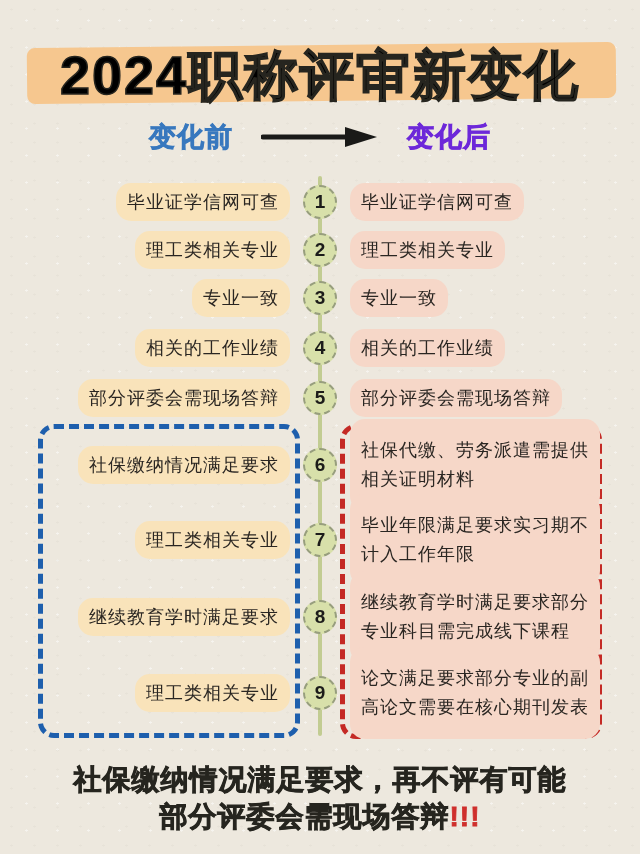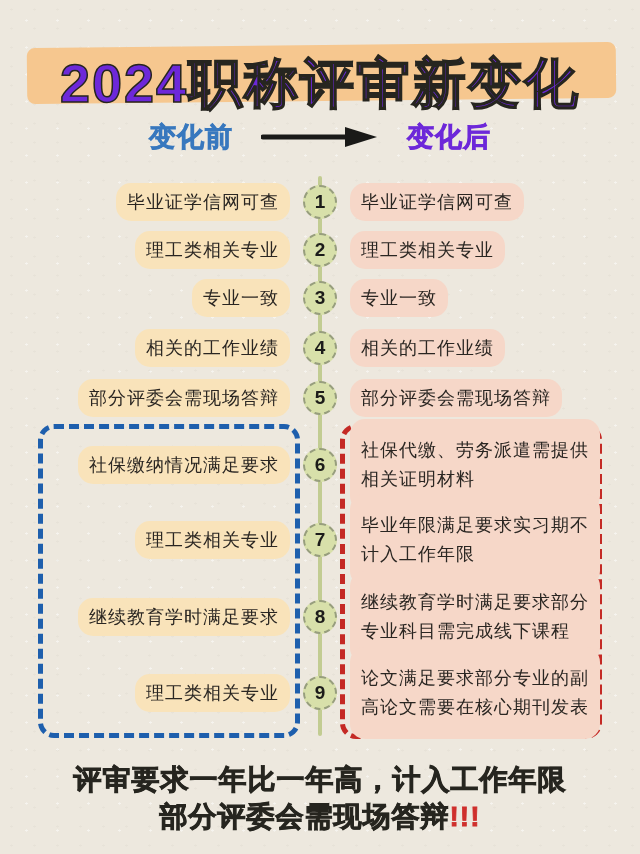--- a/index.html
+++ b/index.html
@@ -16,24 +16,24 @@
   }
   .abs{position:absolute;}
 
   
   .title-highlight{
     left:27px;top:45px;width:589px;height:56px;
     background:#F6C78F;border-radius:8px;
     transform:rotate(-0.6deg);
   }
   .page-title{
-    left:0;right:0;top:32px;margin:16px;
+    left:0;right:0;top:32px;margin:8px;
     text-align:center;
     font-size:54px;font-weight:900;letter-spacing:2px;
-    color:#6d28d9;
+    color:#000000;
     -webkit-text-stroke:1.5px #26251F;
     line-height:70px;
   }
 
   
   .compare-labels{
     left:0;right:0;top:119px;height:36px;
     display:flex;align-items:center;justify-content:center;gap:28px;
   }
   .compare-label{
@@ -166,15 +166,15 @@
 </div>
 
 <div class="abs row row9">
   <div class="pill left">理工类相关专业</div>
   <div class="step-circle">9</div>
   <div class="pill right wide">论文满足要求部分专业的副
 高论文需要在核心期刊发表</div>
 </div>
 
 <div class="abs footer-note">
-  <div>评审要求一年比一年高，计入工作年限</div>
+  <div>社保缴纳情况满足要求，再不评有可能</div>
   <div><span>部分评委会需现场答辩</span><span class="footer-emphasis">!!!</span></div>
 </div>
 
 </body></html>

